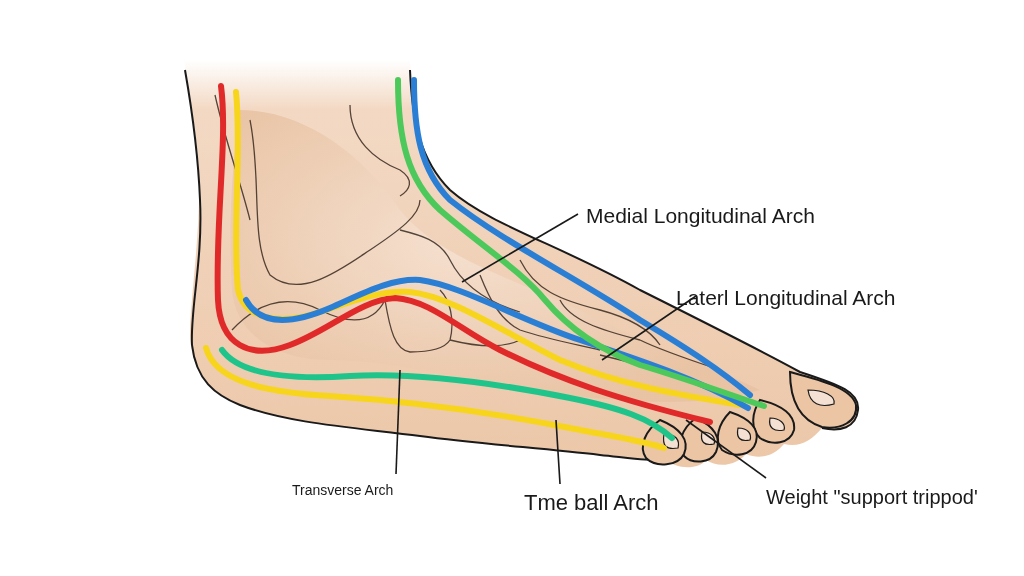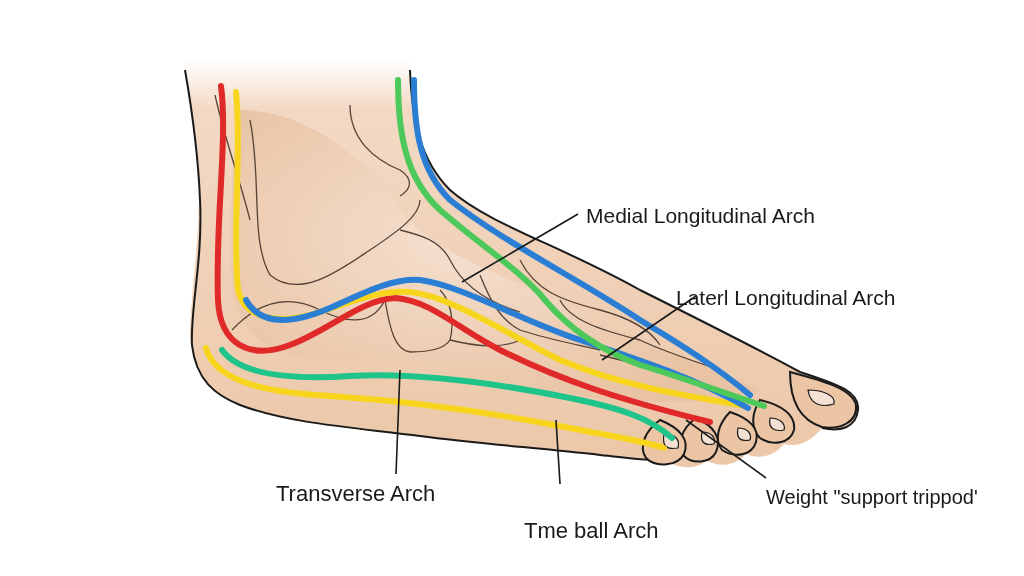--- a/index.html
+++ b/index.html
@@ -2,22 +2,22 @@
 <html><head>
 <meta charset="utf-8">
 <style>
   html, body { margin: 0; padding: 0; background: #ffffff; }
   body { width: 1024px; height: 576px; overflow: hidden; position: relative; font-family: "Liberation Sans", sans-serif; }
   .stage { position: absolute; left: 0; top: 0; width: 1024px; height: 452px; }
   svg.art { position: absolute; left: 0; top: 0; }
   .label { position: absolute; color: #1a1a1a; font-family: "Liberation Sans", sans-serif; white-space: nowrap; line-height: 1; }
   .l-medial { left: 586px; top: 205px; font-size: 21px; }
   .l-lateral { left: 676px; top: 287px; font-size: 21px; }
-  .l-transverse { left: 276px; top: 483px; font-size: 22px; }
-  .l-ball { left: 524px; top: 492px; font-size: 22px; margin-top: 28px; }
+  .l-transverse { left: 292px; top: 483px; font-size: 14px; }
+  .l-ball { left: 524px; top: 492px; font-size: 22px; }
   .l-tripod { left: 766px; top: 487px; font-size: 20px; }
 </style>
 </head>
 <body>
 
 <div class="stage">
   <svg class="art" width="1024" height="576" viewBox="0 0 1024 576">
     <defs>
       <linearGradient id="legFade" x1="0" y1="0" x2="0" y2="1">
         <stop offset="0" stop-color="#ffffff" stop-opacity="1"></stop>

